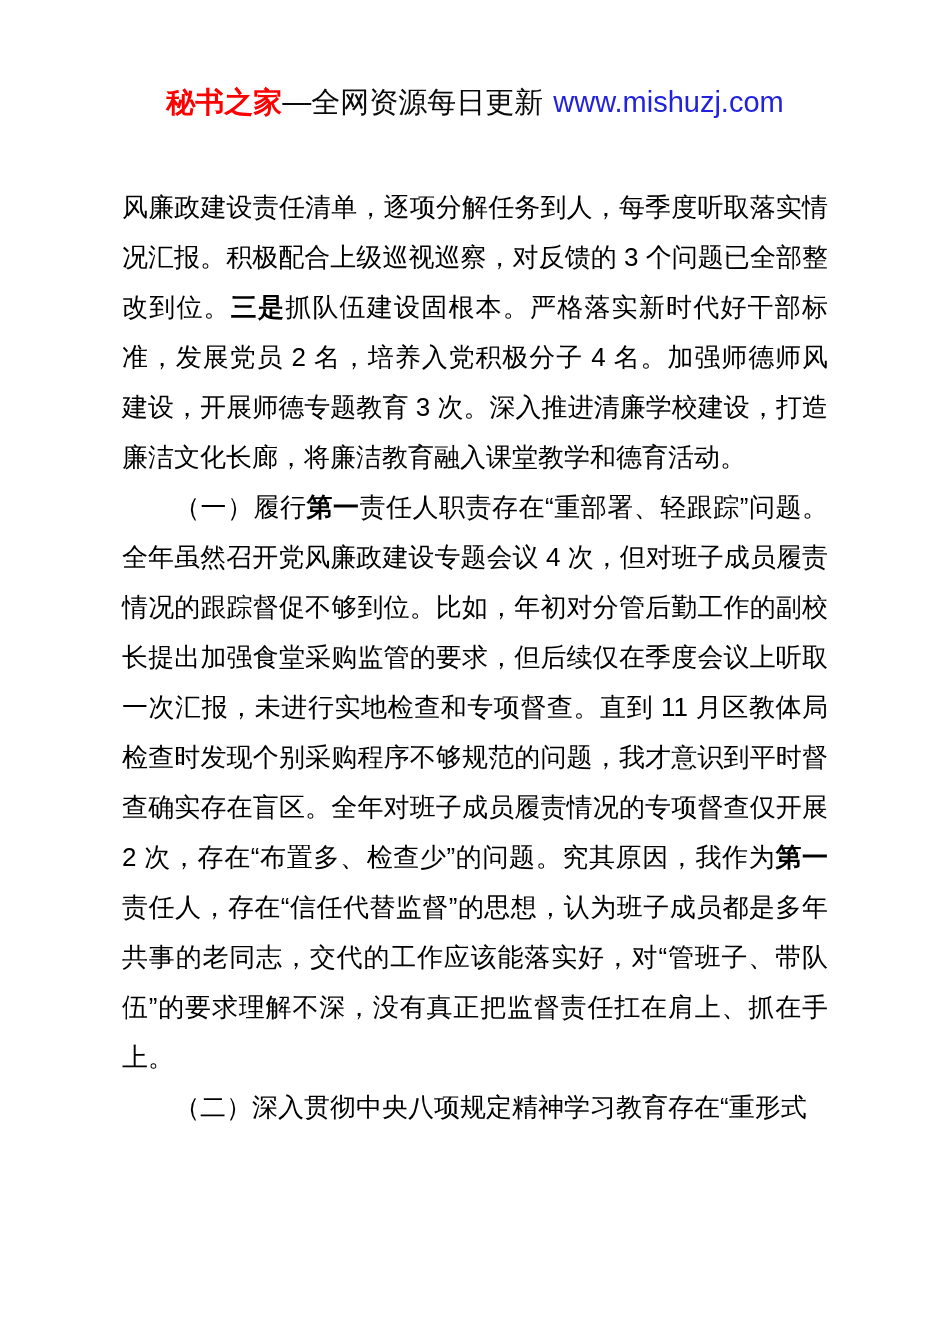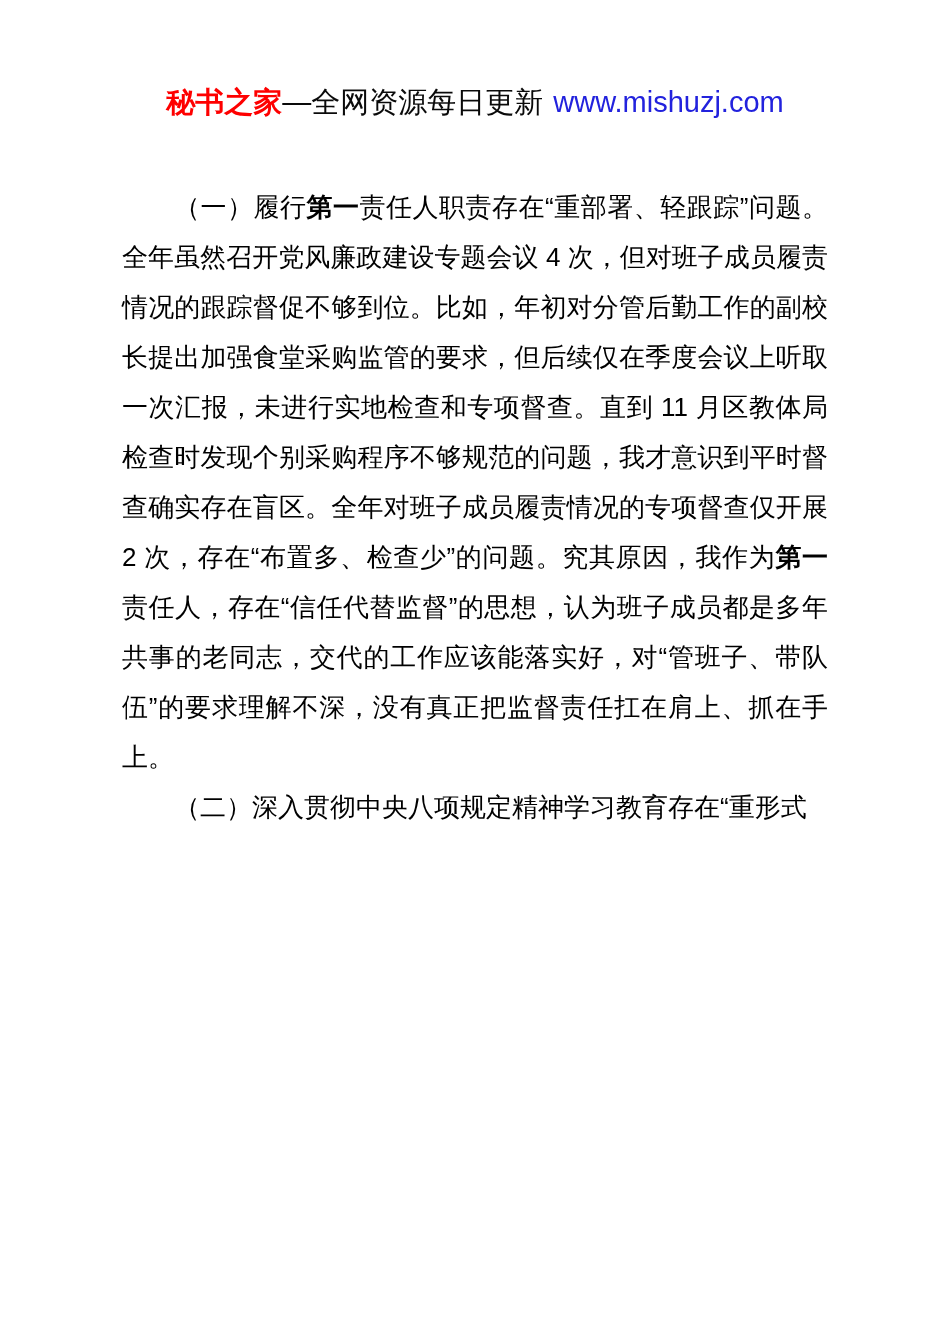--- a/index.html
+++ b/index.html
@@ -57,16 +57,17 @@
   }
 </style>
 </head>
 <body>
 
 <div class="page" style="background: rgb(255, 255, 255);">
   <div class="site-header">
     <span class="brand" style="color: rgb(254, 0, 0);">秘书之家</span><span class="tagline" style="color: rgb(10, 10, 10);">—全网资源每日更新</span><span class="url" style="color: rgb(34, 34, 221);">www.mishuzj.com</span>
   </div>
   <div class="document-body" style="color: rgb(0, 0, 0);">
+      <p class="para"><span>风廉政建设责任清单，逐项分解任务到人，每季度听取落实情况汇报。积极配合上级巡视巡察，对反馈的 3 个问题已全部整改到位。</span><span class="bold">三是</span><span>抓队伍建设固根本。严格落实新时代好干部标准，发展党员 2 名，培养入党积极分子 4 名。加强师德师风建设，开展师德专题教育 3 次。深入推进清廉学校建设，打造廉洁文化长廊，将廉洁教育融入课堂教学和德育活动。</span></p>
       <p class="para indent"><span>（一）履行</span><span class="bold">第一</span><span>责任人职责存在“重部署、轻跟踪”问题。全年虽然召开党风廉政建设专题会议 4 次，但对班子成员履责情况的跟踪督促不够到位。比如，年初对分管后勤工作的副校长提出加强食堂采购监管的要求，但后续仅在季度会议上听取一次汇报，未进行实地检查和专项督查。直到 11 月区教体局检查时发现个别采购程序不够规范的问题，我才意识到平时督查确实存在盲区。全年对班子成员履责情况的专项督查仅开展 2 次，存在“布置多、检查少”的问题。究其原因，我作为</span><span class="bold">第一</span><span>责任人，存在“信任代替监督”的思想，认为班子成员都是多年共事的老同志，交代的工作应该能落实好，对“管班子、带队伍”的要求理解不深，没有真正把监督责任扛在肩上、抓在手上。</span></p>
       <p class="para indent"><span>（二）深入贯彻中央八项规定精神学习教育存在“重形式</span></p>
     </div>
 </div>
 
 </body></html>

